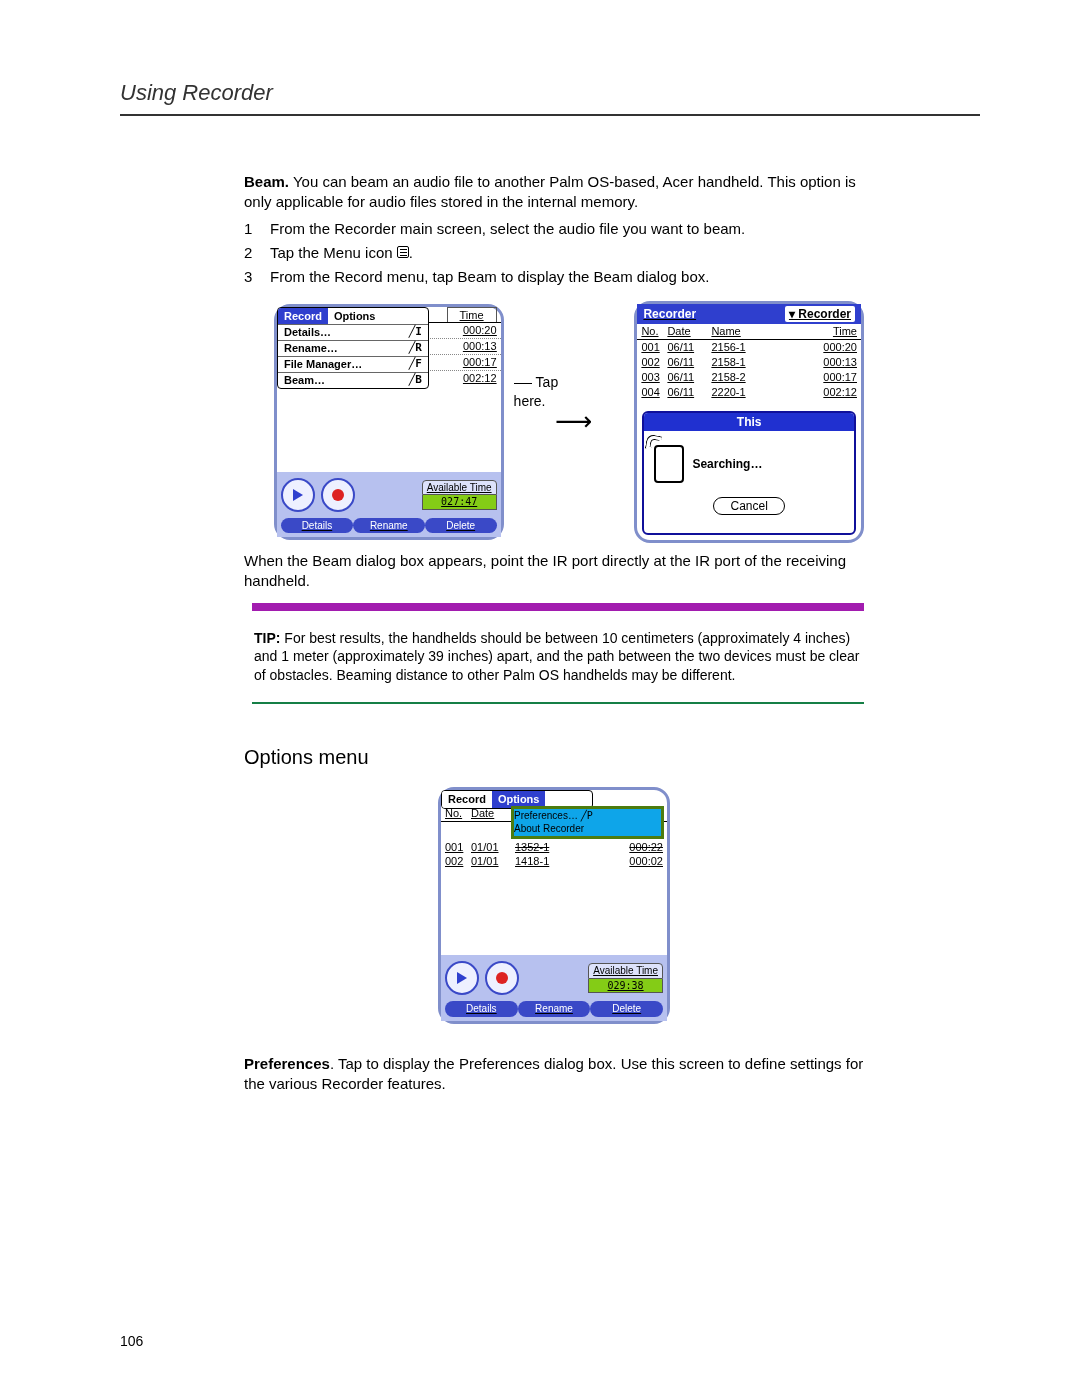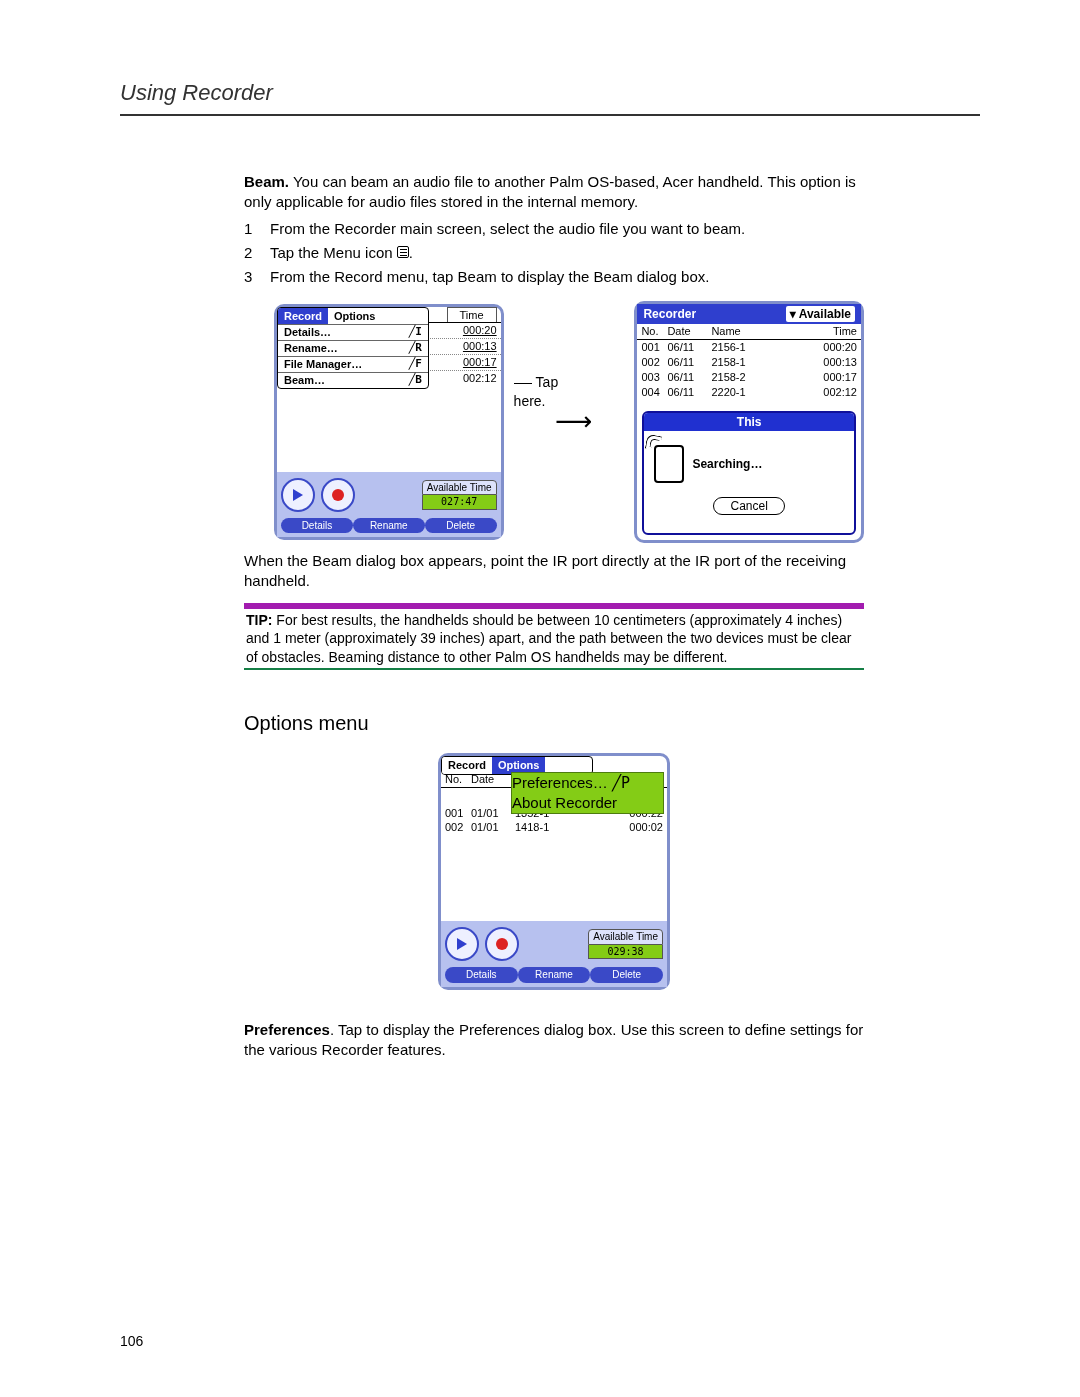--- a/index.html
+++ b/index.html
@@ -80,27 +80,28 @@
     border-bottom: 1px solid #000;
     display: inline-block;
     vertical-align: middle;
     margin-right: 4px;
   }
 
   
   .palm {
     width: 232px;
     border: 3px solid #808fcb;
-    border-radius: 10px;
+    border-radius: 16px;
     box-sizing: border-box;
     font-family: "Verdana","Arial",sans-serif;
     font-size: 12px;
     color: #000;
     background: #fff;
     position: relative;
+    text-decoration: underline;
   }
   .palm .titlebar {
     background: #2f3fce;
     color: #fff;
     font-weight: bold;
     padding: 2px 6px;
     font-size: 12px;
     display: flex;
     justify-content: space-between;
   }
@@ -220,24 +221,24 @@
   .beam-icon::before{content:"";position:absolute;top:-8px;left:-6px;width:8px;height:8px;border:1px solid #000;border-right:none;border-bottom:none;border-radius:50% 0 0 0;transform:rotate(10deg);}
   .beam-icon::after{content:"";position:absolute;top:-12px;left:-10px;width:14px;height:14px;border:1px solid #000;border-right:none;border-bottom:none;border-radius:50% 0 0 0;transform:rotate(10deg);}
   .cancel-btn{
     display:block;margin:14px auto 0;
     border:1px solid #000;border-radius:10px;
     padding:0 10px;font-size:12px;width:50px;text-align:center;
   }
 
   
   .tip-box {
-    border-top:6px solid #a21caf;
+    border-top:8px solid #a21caf;
     border-bottom:2px solid #157f46;
-    padding:2px 2px;
-    margin:12px 0 40px 0;
+    padding:18px 2px;
+    margin:12px 0 40px 8px;
     font-size:14px;
     line-height:1.3;
   }
   .tip-box b { font-weight:bold; }
 
   h3.opts {
     font-size:20px;
     font-weight:400;
     margin:0 0 16px 0;
   }
@@ -343,21 +344,21 @@
         <span class="tap-line"></span><span>Tap here.</span>
       </span>
 
       <div style="display:flex;flex-direction:column;align-items:center;margin-left:-60px;">
         <div class="arrow">⟶</div>
       </div>
 
       <div class="palm" style="margin-left:20px;">
         <div class="titlebar">
           <span>Recorder</span>
-          <span style="color:#000;background:#fff;padding:0 4px;border-radius:2px;">▾ Available</span>
+          <span style="color:#000;background:#fff;padding:0 4px;border-radius:2px;">▾ Recorder</span>
         </div>
         <div class="listhead">
           <span class="col-no">No.</span>
           <span class="col-date">Date</span>
           <span class="col-name">Name</span>
           <span class="col-time">Time</span>
         </div>
         <div class="row">
           <span class="col-no">001</span>
           <span class="col-date">06/11</span>
@@ -405,21 +406,21 @@
 
     <div class="center-fig">
 
       <div class="palm">
         <div class="menu-overlay" style="left:0;">
           <div class="tabs">
             <div class="tab-inactive">Record</div>
             <div class="tab-active">Options</div>
           </div>
         </div>
-        <div style="position:absolute;top:16px;left:70px;right:3px;background:#84cc16;border:1px solid #4d7c0f;font-size:15px;z-index:6;">
+        <div style="position:absolute;top:16px;left:70px;right:3px;background:#0ea5e9;border:3px solid #4d7c0f;font-size:10px;z-index:6;">
           <div class="mitem" style="border-top:none;">
             <span>Preferences…</span>
             <span class="stroke">╱P</span>
           </div>
           <div class="mitem">
             <span>About Recorder</span>
             <span class="stroke"></span>
           </div>
         </div>
 

